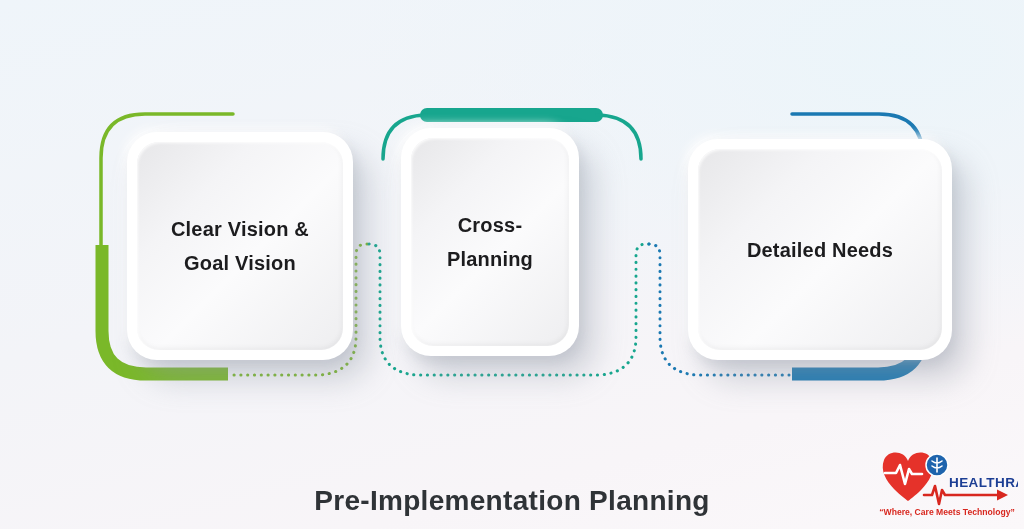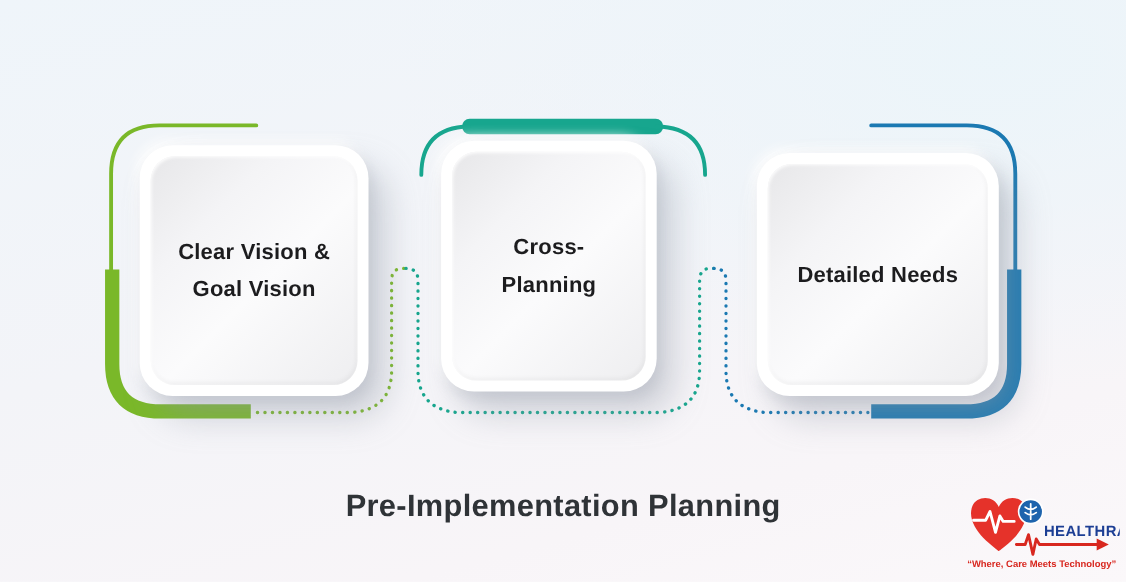--- a/index.html
+++ b/index.html
@@ -18,21 +18,21 @@
   .card-inner{
     position:absolute;left:10px;top:10px;right:10px;bottom:10px;border-radius:22px;
     background:linear-gradient(135deg,#e7e7e9 0%,#f4f4f6 28%,#fbfbfc 55%,#eeeef0 100%);
     box-shadow:inset 1px 1px 3px rgba(255,255,255,.95), inset -1px -2px 5px rgba(0,0,0,.05);
     display:flex;align-items:center;justify-content:center;
   }
   .card-text{
     text-align:center;color:#1c1c1e;font-weight:700;font-size:20px;line-height:34px;letter-spacing:.2px;
   }
   .title{
-    position:absolute;left:0;right:0;top:444px;text-align:center;
+    position:absolute;left:0;right:0;top:485px;text-align:center;
     font-size:28px;font-weight:700;color:#2f3337;letter-spacing:.3px;
   }
   .logo{position:absolute;right:6px;bottom:4px;width:142px;height:82px;}
 </style>
 </head>
 <body>
 
 <div id="stage">
 
   <svg class="overlay" width="1024" height="529" viewBox="0 0 1024 529">
@@ -45,39 +45,39 @@
     <path d="M597 115 Q641 116 641 159" fill="none" stroke="#17a68e" stroke-width="3.5" stroke-linecap="round"></path>
 
     <path d="M792 114 H879 Q923 114 923 158 V247" fill="none" stroke="#1b79b2" stroke-width="3.5" stroke-linecap="round"></path>
     <path d="M922 245 V331 Q922 374 878 374 H792" fill="none" stroke="#1b79b2" stroke-width="13" stroke-linecap="butt"></path>
 
     <path d="M234 375 H320 Q356 372 356 337 V255 Q356 244 366 244 H369" fill="none" stroke="#7ab829" stroke-width="3" stroke-linecap="round" stroke-dasharray="0.2 6.6"></path>
     <path d="M369 244 Q380 244 380 255 V337 Q380 372 416 375 H600 Q636 372 636 337 V255 Q636 244 646 244 H649" fill="none" stroke="#17a68e" stroke-width="3" stroke-linecap="round" stroke-dasharray="0.2 6.6"></path>
     <path d="M649 244 Q660 244 660 255 V337 Q660 372 696 375 H789" fill="none" stroke="#1b79b2" stroke-width="3" stroke-linecap="round" stroke-dasharray="0.2 6.6"></path>
   </svg>
 
-  <div class="card" style="left:127px;top:132px;width:208px;height:228px;">
+  <div class="card" style="left:127px;top:132px;width:226px;height:228px;">
     <div class="card-inner">
       <div class="card-text">
         <div>Clear Vision &amp;</div>
         <div>Goal Vision</div>
       </div>
     </div>
   </div>
 
-  <div class="card" style="left:401px;top:128px;width:196px;height:228px;">
+  <div class="card" style="left:401px;top:128px;width:178px;height:228px;">
     <div class="card-inner">
       <div class="card-text">
         <div>Cross-</div>
         <div>Planning</div>
       </div>
     </div>
   </div>
 
-  <div class="card" style="left:688px;top:139px;width:220px;height:221px;">
+  <div class="card" style="left:688px;top:139px;width:220px;height:221px;padding-left:44px;">
     <div class="card-inner">
       <div class="card-text">
         <div>Detailed Needs</div>
       </div>
     </div>
   </div>
 
   <div class="title">Pre-Implementation Planning</div>
 
   <svg class="logo" viewBox="0 0 142 82">

